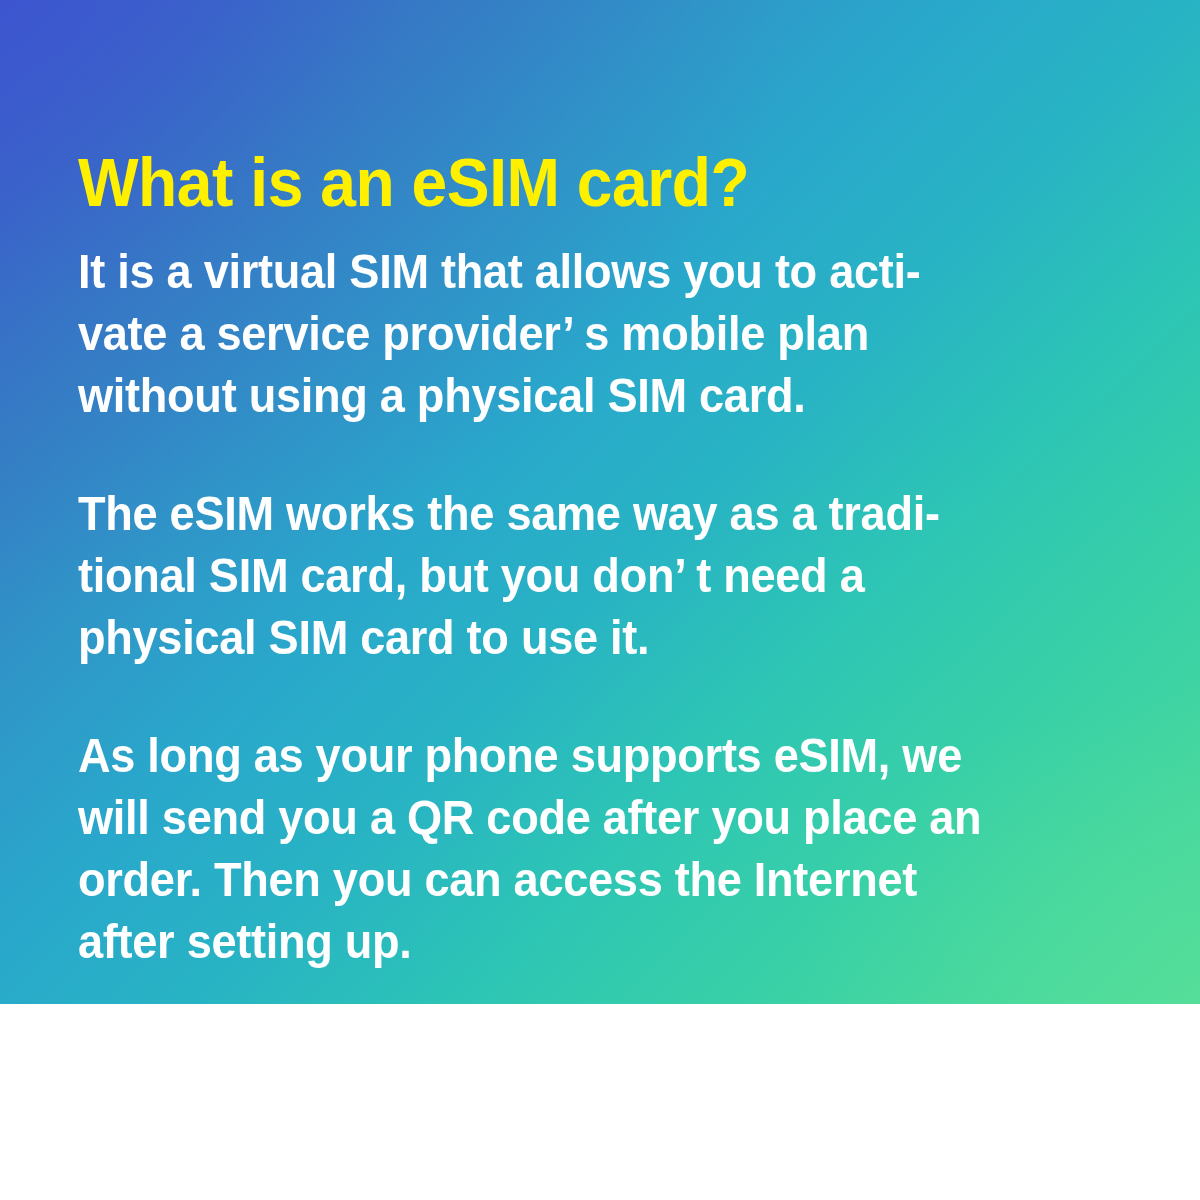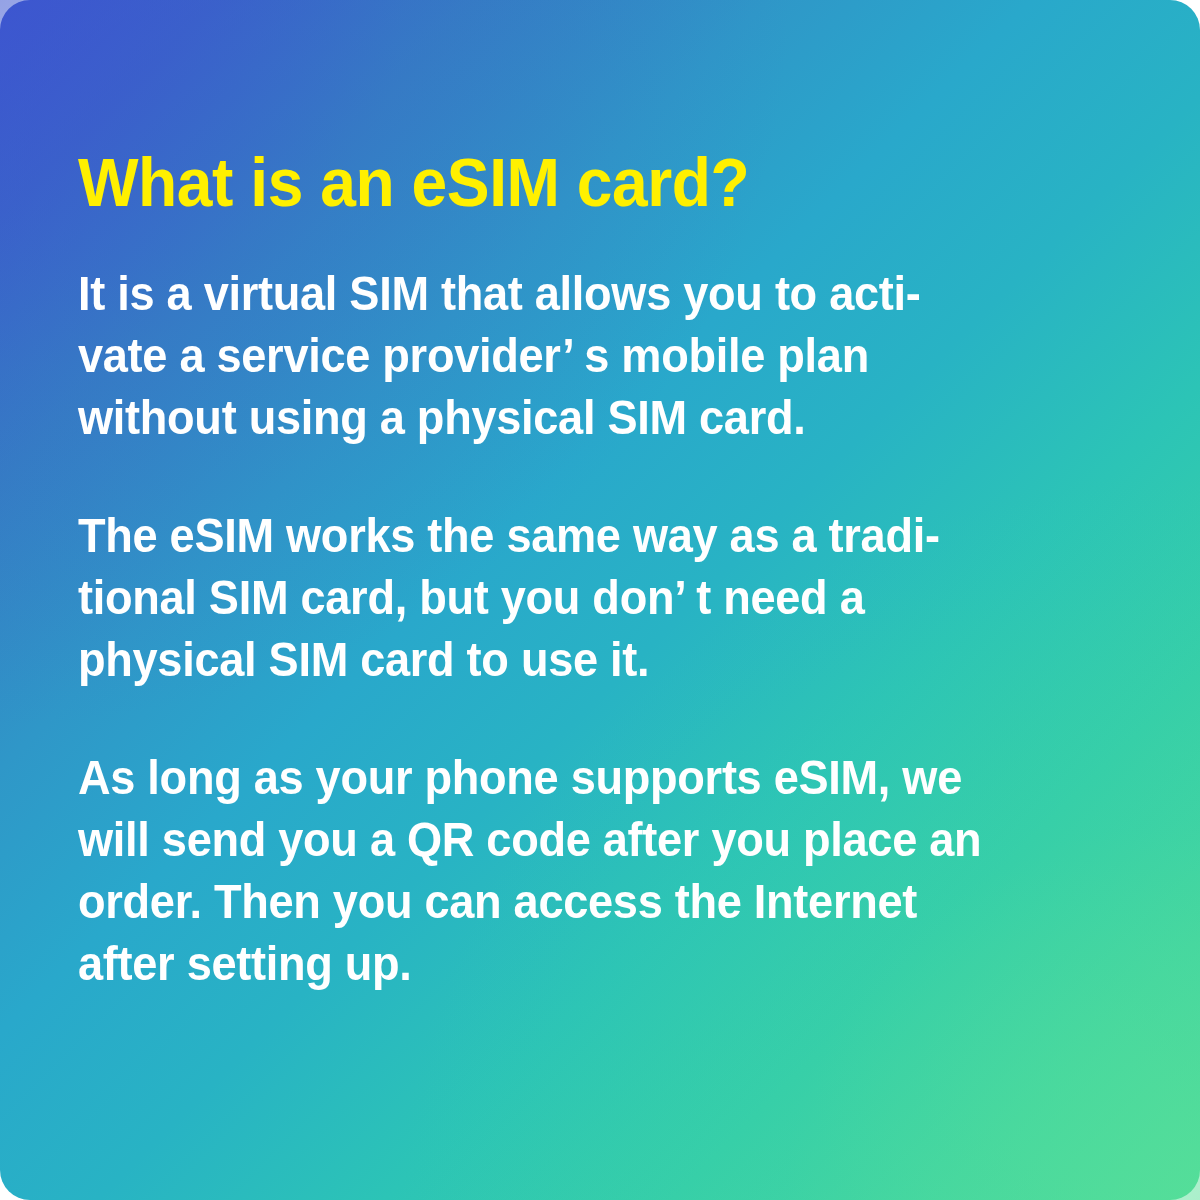--- a/index.html
+++ b/index.html
@@ -11,38 +11,37 @@
   body {
     width: 1200px;
     height: 1200px;
     overflow: hidden;
     font-family: "Liberation Sans", "DejaVu Sans", sans-serif;
   }
 
   #info-card {
     position: relative;
     width: 1200px;
-    height: 1200px;
+    height: 1004px;
     box-sizing: border-box;
     
     background:
       linear-gradient(
         135deg,
         #3d55cf 0%,
         #3a62c9 9%,
         #357ec4 20%,
         #2f97c8 32%,
         #29a8cb 43%,
         #28b3c4 54%,
         #2cc4b6 66%,
         #36cfa8 78%,
         #45d79f 89%,
         #52dc9a 100%
       );
-    border-radius: 30px;
   }
 
   
   #info-card::after {
     content: "";
     position: absolute;
     inset: 0;
     pointer-events: none;
     background:
       radial-gradient(
@@ -73,21 +72,21 @@
     font-weight: 700;
     letter-spacing: -0.5px;
     color: #fff000;
     font-family: "Liberation Sans", "DejaVu Sans", sans-serif;
     transform: scaleX(0.93);
     transform-origin: left center;
     white-space: nowrap;
   }
 
   .body-block {
-    margin-top: 46px;
+    margin-top: 24px;
   }
 
   .paragraph {
     margin: 0 0 56px 0;
     color: #ffffff;
     font-size: 48px;
     line-height: 62px;
     font-weight: 700;
     letter-spacing: -0.3px;
     font-family: "Liberation Sans", "DejaVu Sans", sans-serif;

